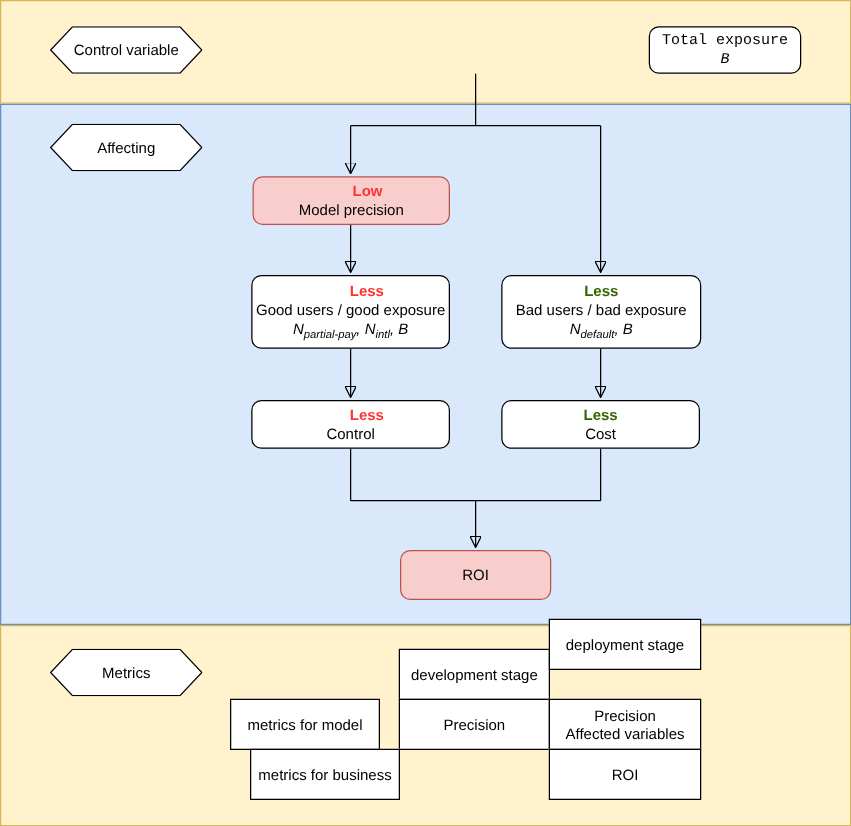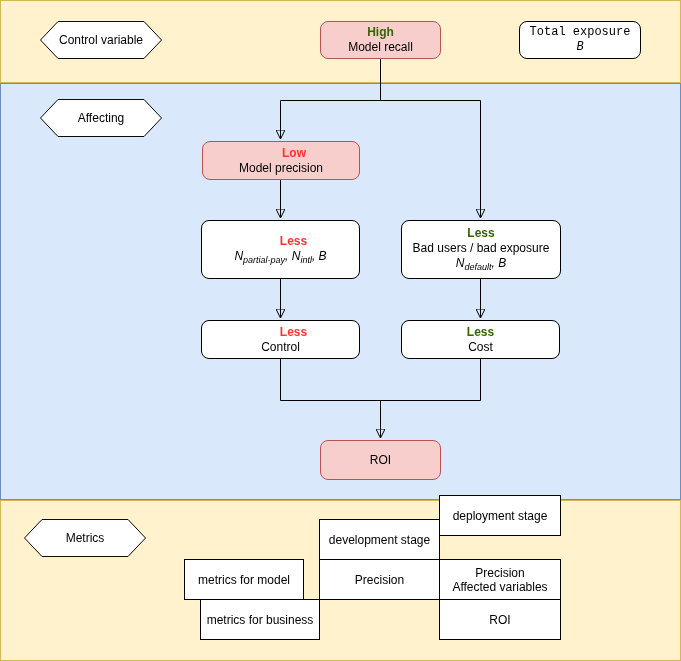--- a/index.html
+++ b/index.html
@@ -76,44 +76,41 @@
     <span class="hex-label">Control variable</span>
   </div>
 
   <div class="hex" style="left:40px; top:99px;">
     <svg viewBox="0 0 122 40" preserveAspectRatio="none">
       <polygon points="18,0.5 104,0.5 121.5,20 104,39.5 18,39.5 0.5,20"></polygon>
     </svg>
     <span class="hex-label">Affecting</span>
   </div>
 
-  <div class="hex" style="left:24px; top:519px;">
+  <div class="hex" style="left:40px; top:519px;">
     <svg viewBox="0 0 122 40" preserveAspectRatio="none">
       <polygon points="18,0.5 104,0.5 121.5,20 104,39.5 18,39.5 0.5,20"></polygon>
     </svg>
     <span class="hex-label">Metrics</span>
   </div>
 
-  <div class="node pink" style="left:320px; top:21px; width:121px; height:38px;">
-    <div class="status positive">High</div>
-    <div>Model recall</div>
-  </div>
 
   <div class="node" style="left:519px; top:21px; width:122px; height:38px;font-family:Liberation Mono, monospace;">
     <div>Total exposure</div>
     <div class="formula">B</div>
   </div>
 
   <div class="node pink" style="left:202px; top:141px; width:158px; height:39px;">
     <div class="status negative">Low</div>
     <div>Model precision</div>
   </div>
 
   <div class="node" style="left:201px; top:220px; width:159px; height:59px;">
     <div class="status negative">Less</div>
+    <div>Good users / good exposure</div>
     <div class="formula">N<sub>partial-pay</sub>, N<sub>intl</sub>, B</div>
   </div>
 
   <div class="node" style="left:401px; top:220px; width:160px; height:59px;">
     <div class="status positive">Less</div>
     <div>Bad users / bad exposure</div>
     <div class="formula">N<sub>default</sub>, B</div>
   </div>
 
   <div class="node" style="left:201px; top:320px; width:159px; height:39px;">

